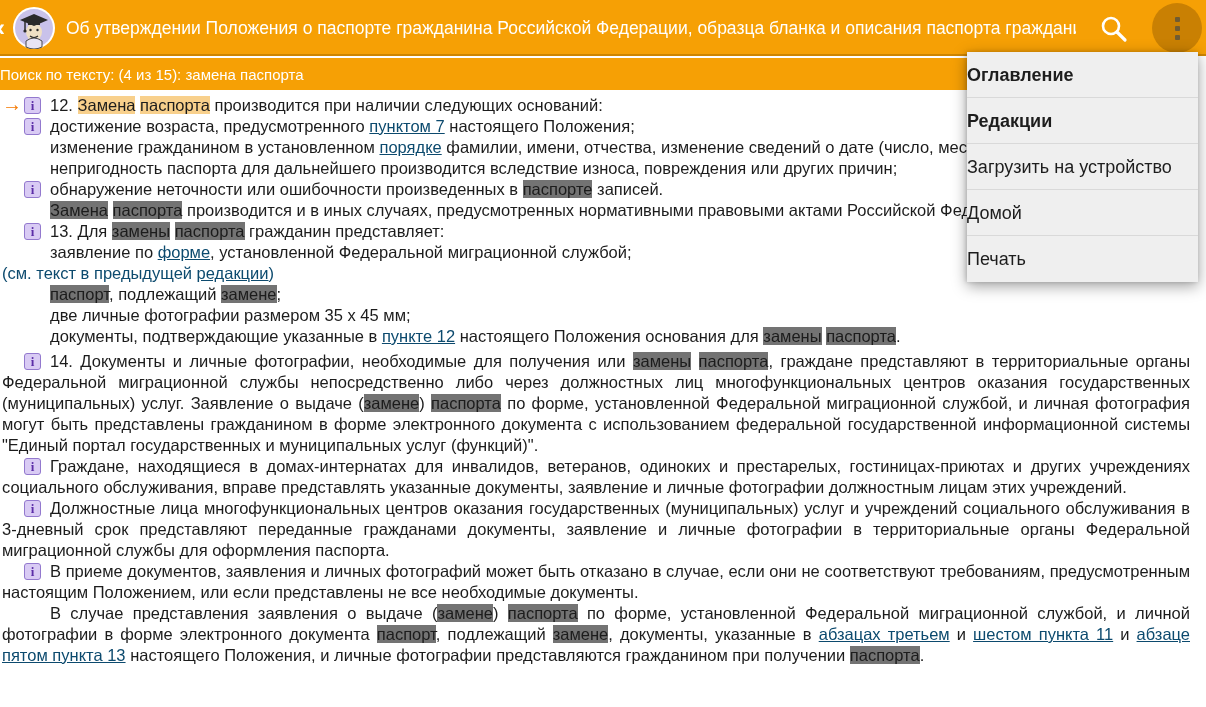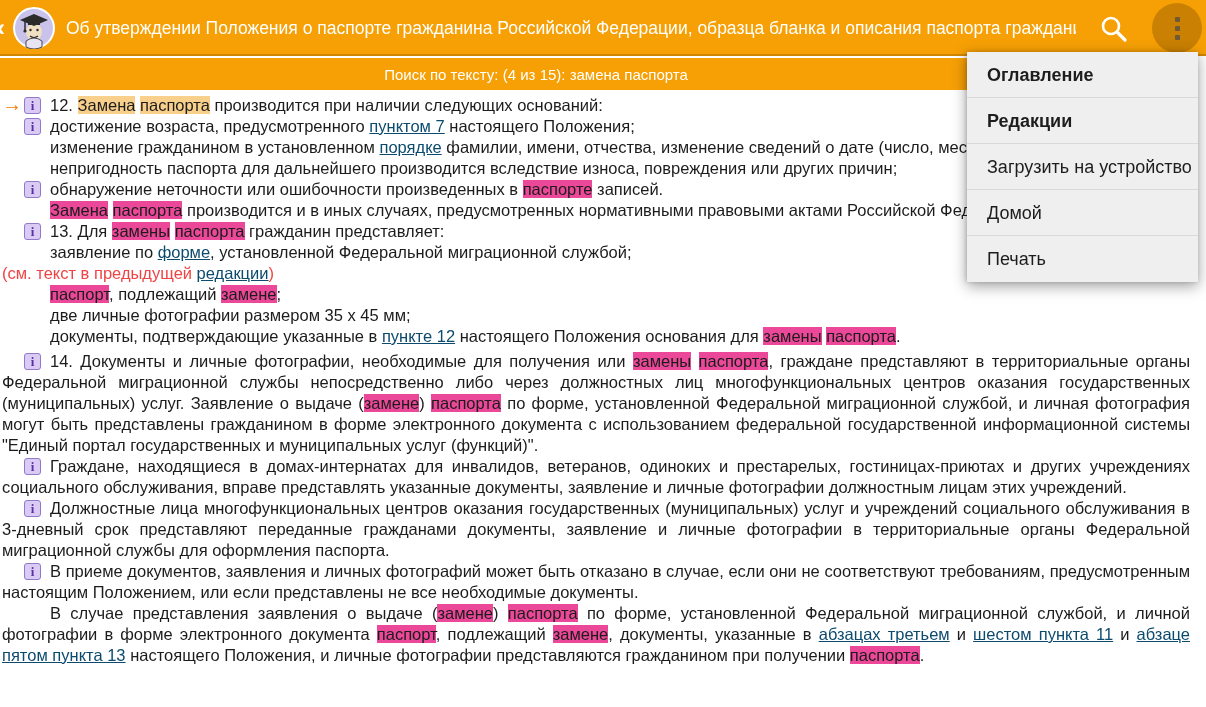--- a/index.html
+++ b/index.html
@@ -18,48 +18,48 @@
     color:#fff; font-size:17.5px; white-space:nowrap; overflow:hidden; max-width:1010px; }
   .search-btn { position:absolute; left:1098px; top:13px; width:32px; height:32px; }
   .overflow-btn { position:absolute; left:1152px; top:3px; width:50px; height:50px;
     border-radius:50%; background:#C98003; }
   .overflow-btn .dot { position:absolute; left:23px; width:5px; height:5px;
     border-radius:1px; background:#6F5B33; }
   .overflow-btn .d1{ top:14px; } .overflow-btn .d2{ top:23px; } .overflow-btn .d3{ top:32px; }
 
   
   .searchbar { position:absolute; top:58px; left:0; width:1072px; height:32px;
-    background:#F6A005; z-index:9; display:flex; align-items:center; justify-content:center; }
+    background:#F6A005; z-index:9; display:flex; align-items:center; justify-content:flex-start; }
   .searchbar .stext { color:#fff; font-size:15px; }
 
   
   .content { position:absolute; top:90px; left:0; width:1206px; height:617px;
     overflow:hidden; background:#fff; padding:5px 16px 0 2px;
     color:#1c1c1c; font-size:16.5px; line-height:21px; }
   .para { position:relative; }
   .line { white-space:nowrap; text-indent:48px; }
   .flat { white-space:nowrap; text-indent:0; }
   .just { text-align:justify; text-indent:48px; }
   .gap  { margin-top:4px; }
   .pi { position:absolute; left:22px; top:2px; width:17px; height:17px;
     background:#D9CBF4; border:1px solid #9379CE; border-radius:3px;
     color:#5C2EA8; font-family:"Liberation Serif","DejaVu Serif",serif;
     font-weight:bold; font-size:13px; line-height:15px; text-align:center;
     text-indent:0; }
   .cur-arrow { position:absolute; left:0; top:-1px; color:#F57900; font-weight:bold;
     font-size:20px; text-indent:0; }
   .link { color:#0c4a6e; text-decoration:underline; cursor:pointer; }
-  .blue { color:#ef4444; }
-  .hl  { background:#ec4899; }
+  .blue { color:#0c4a6e; }
+  .hl  { background:#737373; }
   .cur { background:#F8D08C; }
 
   
   .menu { position:absolute; left:967px; top:52px; width:231px; background:#EFEFEF;
     z-index:50; box-shadow:0 4px 14px rgba(0,0,0,.38), -1px 0 4px rgba(0,0,0,.15); }
-  .menu-item { height:46px; line-height:46px; padding-left:20px; font-size:18px;
+  .menu-item { height:46px; line-height:46px; font-size:18px;
     color:#1d1d1d; border-bottom:1px solid #D9D9D9; white-space:nowrap; overflow:hidden; }
   .menu-item:last-child { border-bottom:none; }
   .menu-item.bold { font-weight:bold; }
 </style>
 </head>
 <body>
 
 <div id="screen">
 
   <div class="header">

